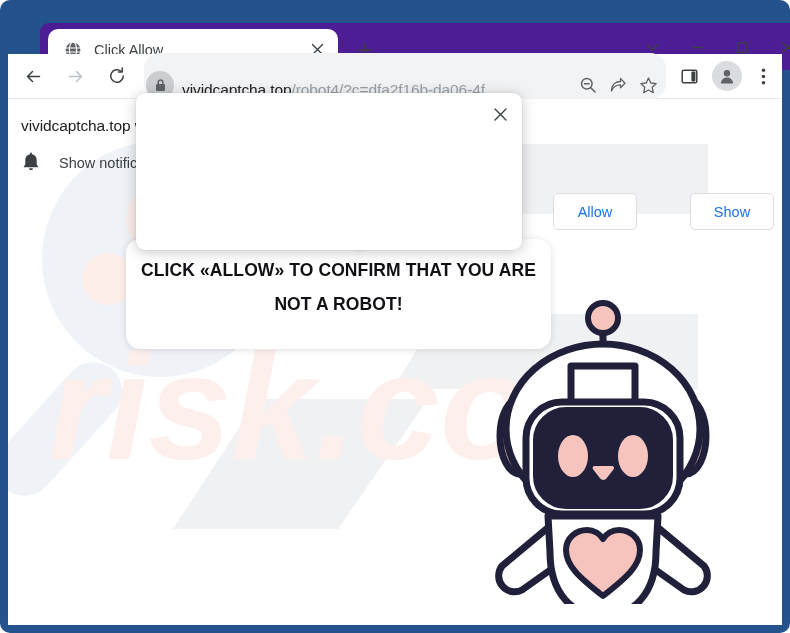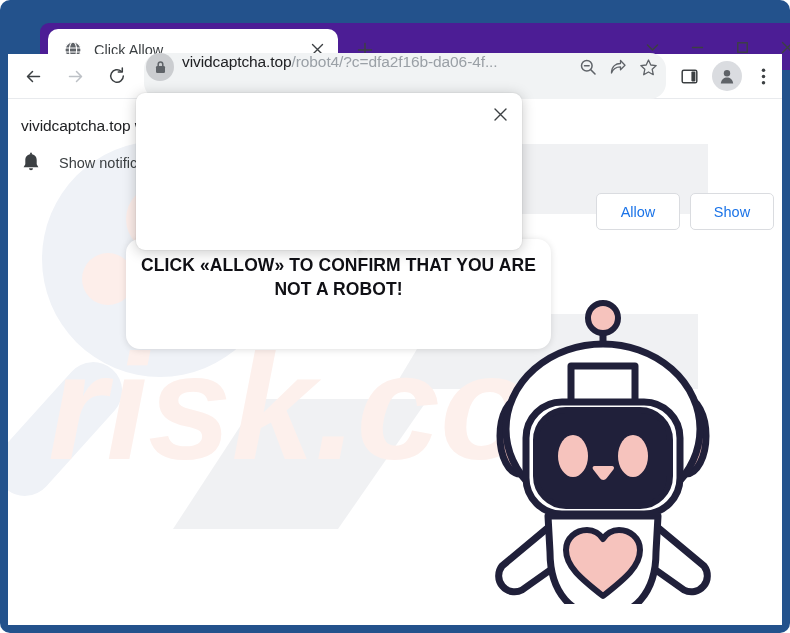--- a/index.html
+++ b/index.html
@@ -86,21 +86,21 @@
     display: flex; align-items: center; justify-content: center;
     border-radius: 50%;
   }
   #omnibox {
     flex: 1 1 auto;
     height: 46px;
     margin: 0 6px 0 10px;
     background: #f1f3f4;
     border-radius: 16px;
     display: flex;
-    align-items: flex-start;
+    align-items: flex-end;
     padding-right: 4px;
     min-width: 0;
   }
   #site-lock {
     width: 28px; height: 28px;
     flex: 0 0 28px;
     margin-left: 2px;
     background: #cbcdd0;
     border-radius: 50%;
     display: flex; align-items: center; justify-content: center;
@@ -163,21 +163,21 @@
     box-shadow: 0 1px 7px rgba(0,0,0,0.13);
   }
   #speech-text {
     position: absolute;
     left: 0; top: 14px;
     width: 425px;
     text-align: center;
     font-size: 17.5px;
     font-weight: bold;
     color: #101015;
-    line-height: 24px;
+    line-height: 34px;
     letter-spacing: 0.1px;
   }
   #speech-tail {
     position: absolute;
     left: 348px; top: 108px;
     width: 0; height: 0;
     border-left: 0 solid transparent;
     border-right: 36px solid transparent;
     border-top: 45px solid #ffffff;
     filter: drop-shadow(1px 2px 2px rgba(0,0,0,0.10));
@@ -228,20 +228,21 @@
     height: 37px;
     background: #ffffff;
     border: 1px solid #dadce0;
     border-radius: 5px;
     color: #1a73e8;
     font-size: 14.5px;
     font-family: "Liberation Sans", sans-serif;
     font-weight: 500;
     cursor: pointer;
     padding: 0 16px;
+    margin-left: 43px;
   }
 </style>
 </head>
 <body>
 
 <div id="window-frame">
 
   <div id="tab-strip">
 
     <div id="tab-active">

